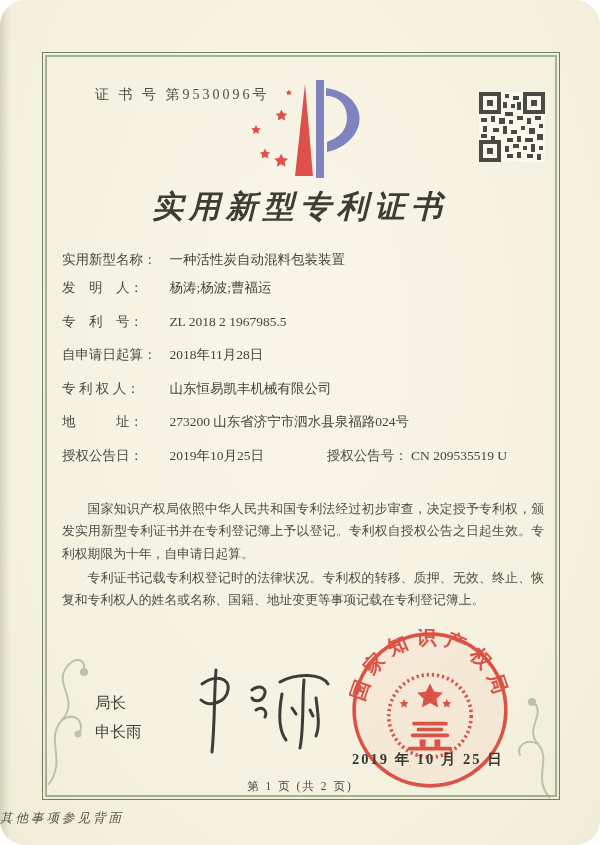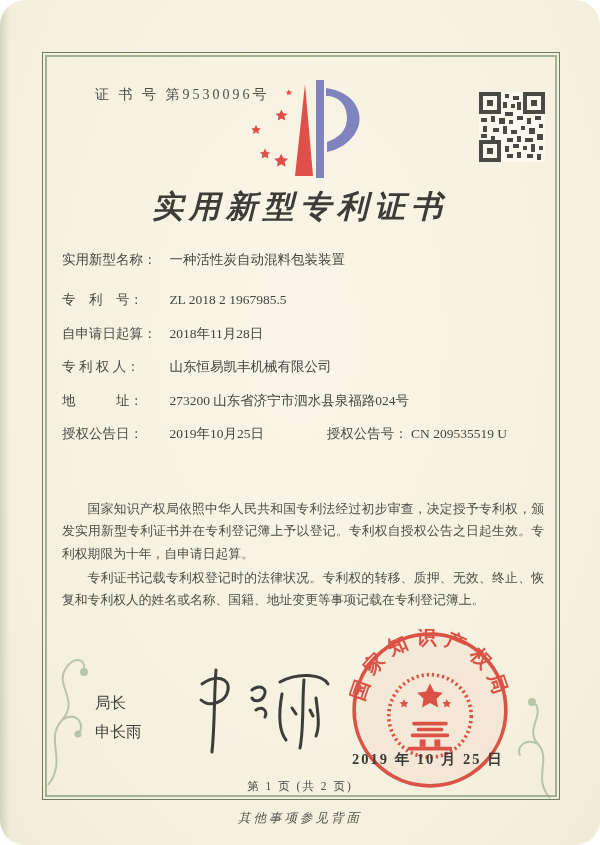--- a/index.html
+++ b/index.html
@@ -29,21 +29,21 @@
   }
   .logo{position:absolute;left:243px;top:76px;}
   .qr{position:absolute;left:479px;top:92px;}
   .title{
     position:absolute;left:0;right:0;top:186px;
     text-align:center;font-size:31px;font-weight:bold;
     letter-spacing:6px;color:#3d3d36;font-style:italic;
   }
   .fields{position:absolute;left:62px;right:56px;top:251px;font-size:13.5px;}
   .field-row{margin-bottom:15.5px;white-space:nowrap;}
-  .field-row:first-child{margin-bottom:22px;}
+  .field-row:first-child{margin-bottom:10px;}
   .f-label{display:inline-block;min-width:104px;color:#4b4b44;}
   .f-value{color:#45453e;}
   .grant-row{white-space:nowrap;}
   .grant-gap{display:inline-block;width:56px;}
   .paras{
     position:absolute;left:62px;right:56px;top:498px;
     font-size:12.8px;line-height:1.74;text-align:justify;color:#4d4d45;
   }
   .paras p{margin:0 0 2px 0;text-indent:2em;}
   .official{position:absolute;left:95px;top:688px;font-size:15.5px;line-height:1.9;color:#3f3f38;}
@@ -52,21 +52,21 @@
   .seal-date{
     position:absolute;left:352px;top:750px;
     font-size:14.5px;letter-spacing:2px;color:#3a3a35;font-weight:bold;
   }
   .page-info{
     position:absolute;left:0;right:0;top:779px;
     text-align:center;font-size:11.5px;letter-spacing:2px;color:#4b4b44;
   }
   .back-note{
     position:absolute;left:0;right:0;top:810px;
-    text-align:center;font-size:12.5px;letter-spacing:3px;color:#55554c;
+    text-align:left;font-size:12.5px;letter-spacing:3px;color:#55554c;
     font-style:italic;
   }
   .flourish{position:absolute;opacity:.65;}
   .fl-left{left:40px;top:640px;}
   .fl-right{left:508px;top:690px;transform:scaleX(-1);}
 </style>
 </head>
 <body>
 
 <div class="page">
@@ -146,20 +146,24 @@
   </div>
 
   <div class="title">实用新型专利证书</div>
 
   <div class="fields">
     <div class="field-row">
       <span class="f-label">实用新型名称：</span>
       <span class="f-value">一种活性炭自动混料包装装置</span>
     </div>
     <div class="field-row">
+      <span class="f-label">发　明　人：</span>
+      <span class="f-value">杨涛;杨波;曹福运</span>
+    </div>
+    <div class="field-row">
       <span class="f-label">专　利　号：</span>
       <span class="f-value">ZL 2018 2 1967985.5</span>
     </div>
     <div class="field-row">
       <span class="f-label">自申请日起算：</span>
       <span class="f-value">2018年11月28日</span>
     </div>
     <div class="field-row">
       <span class="f-label">专 利 权 人：</span>
       <span class="f-value">山东恒易凯丰机械有限公司</span>

